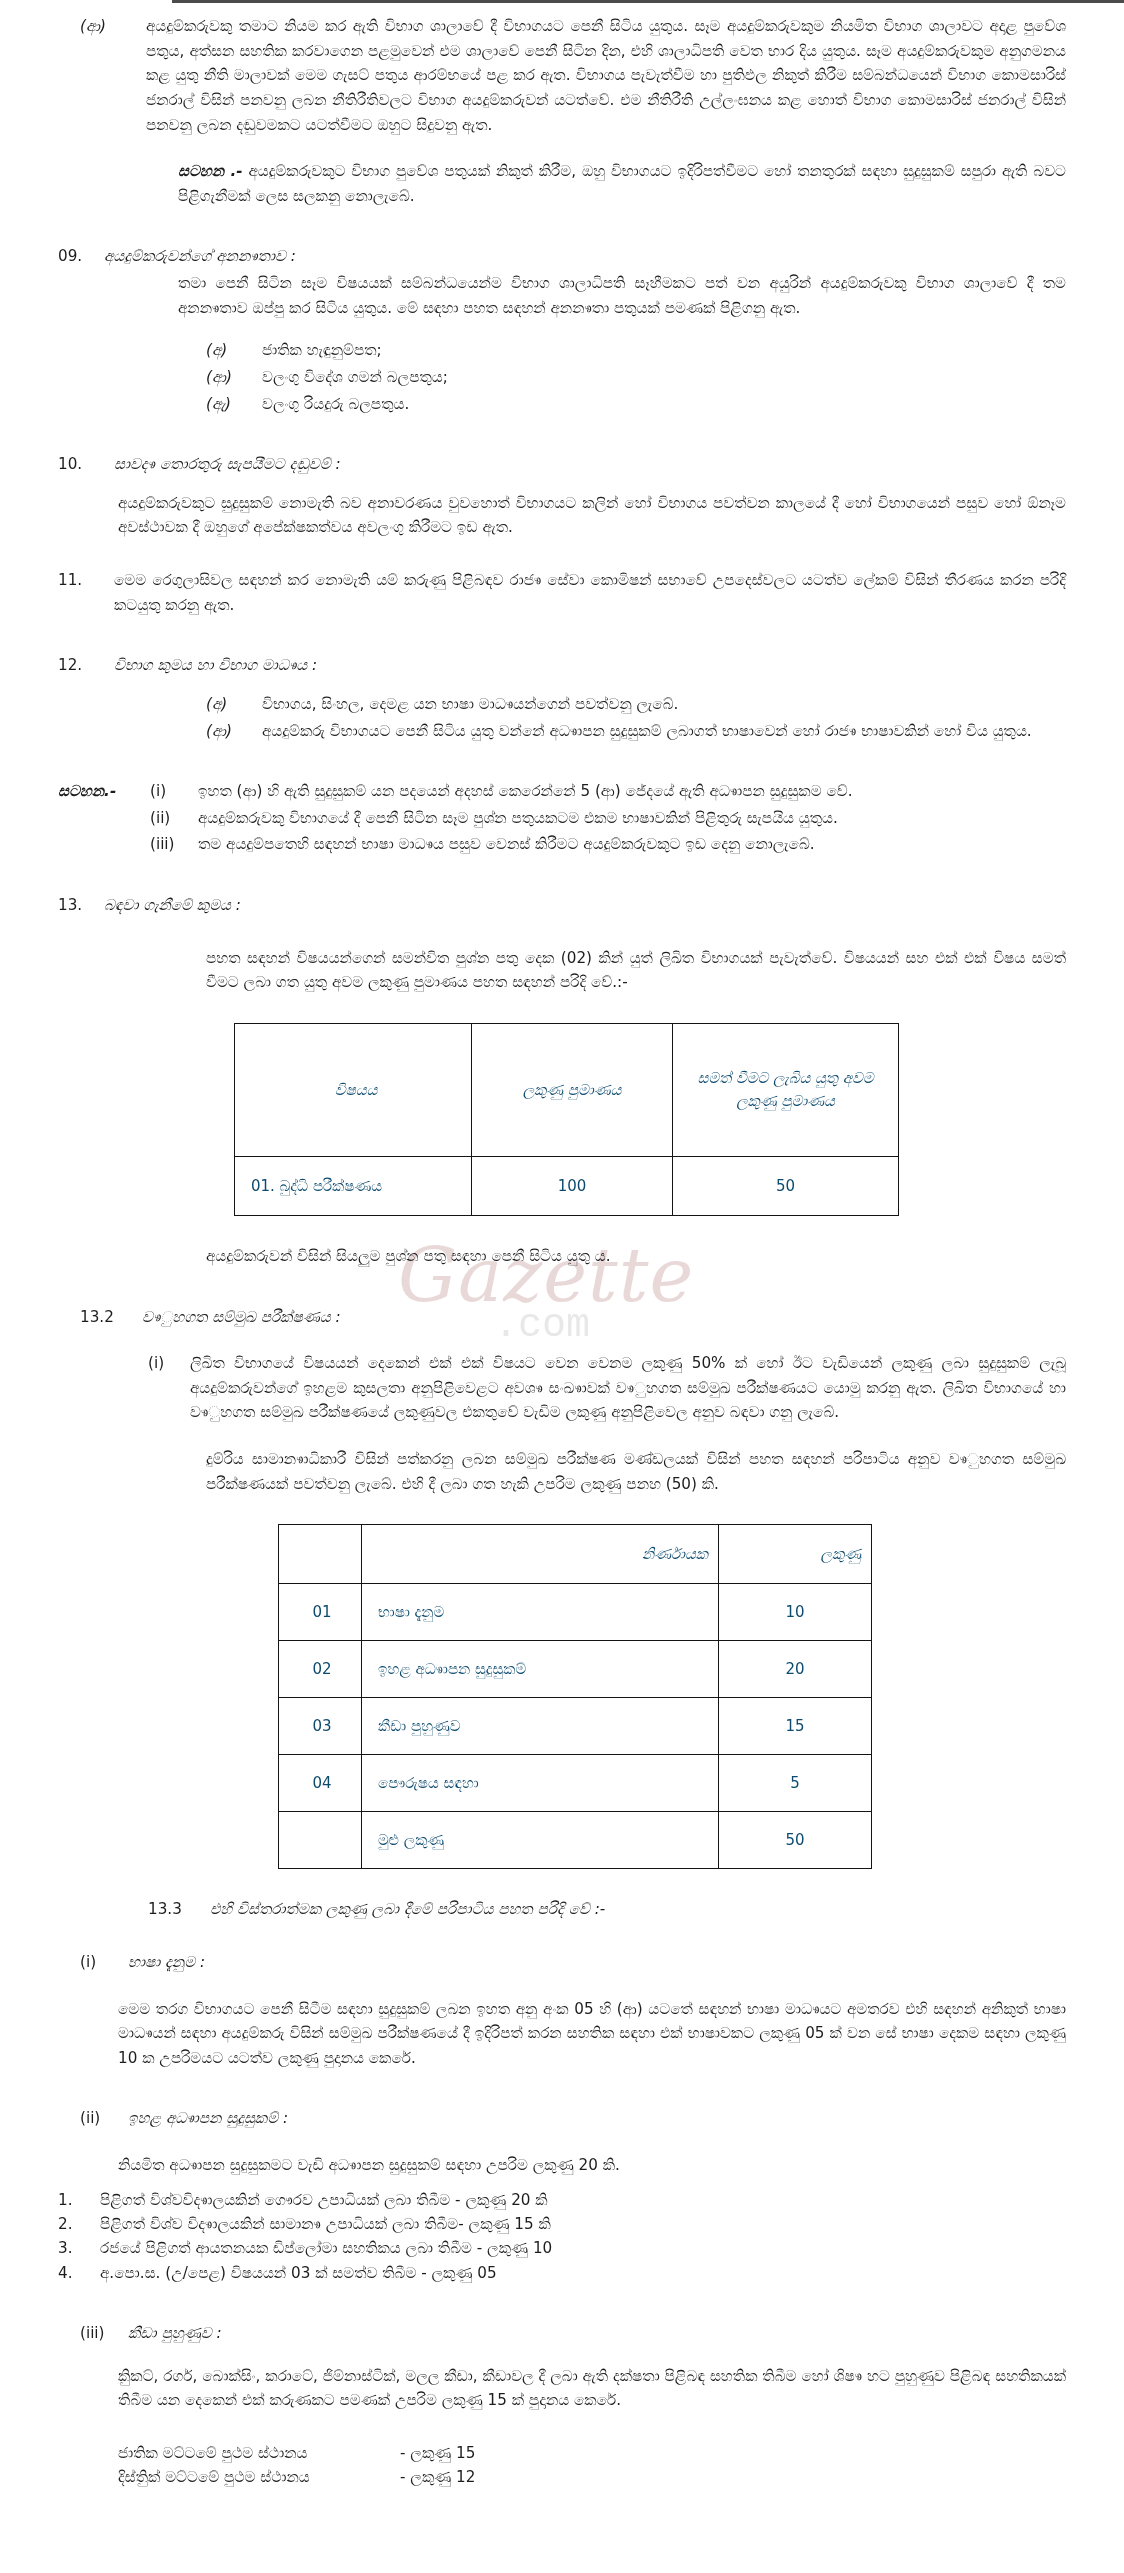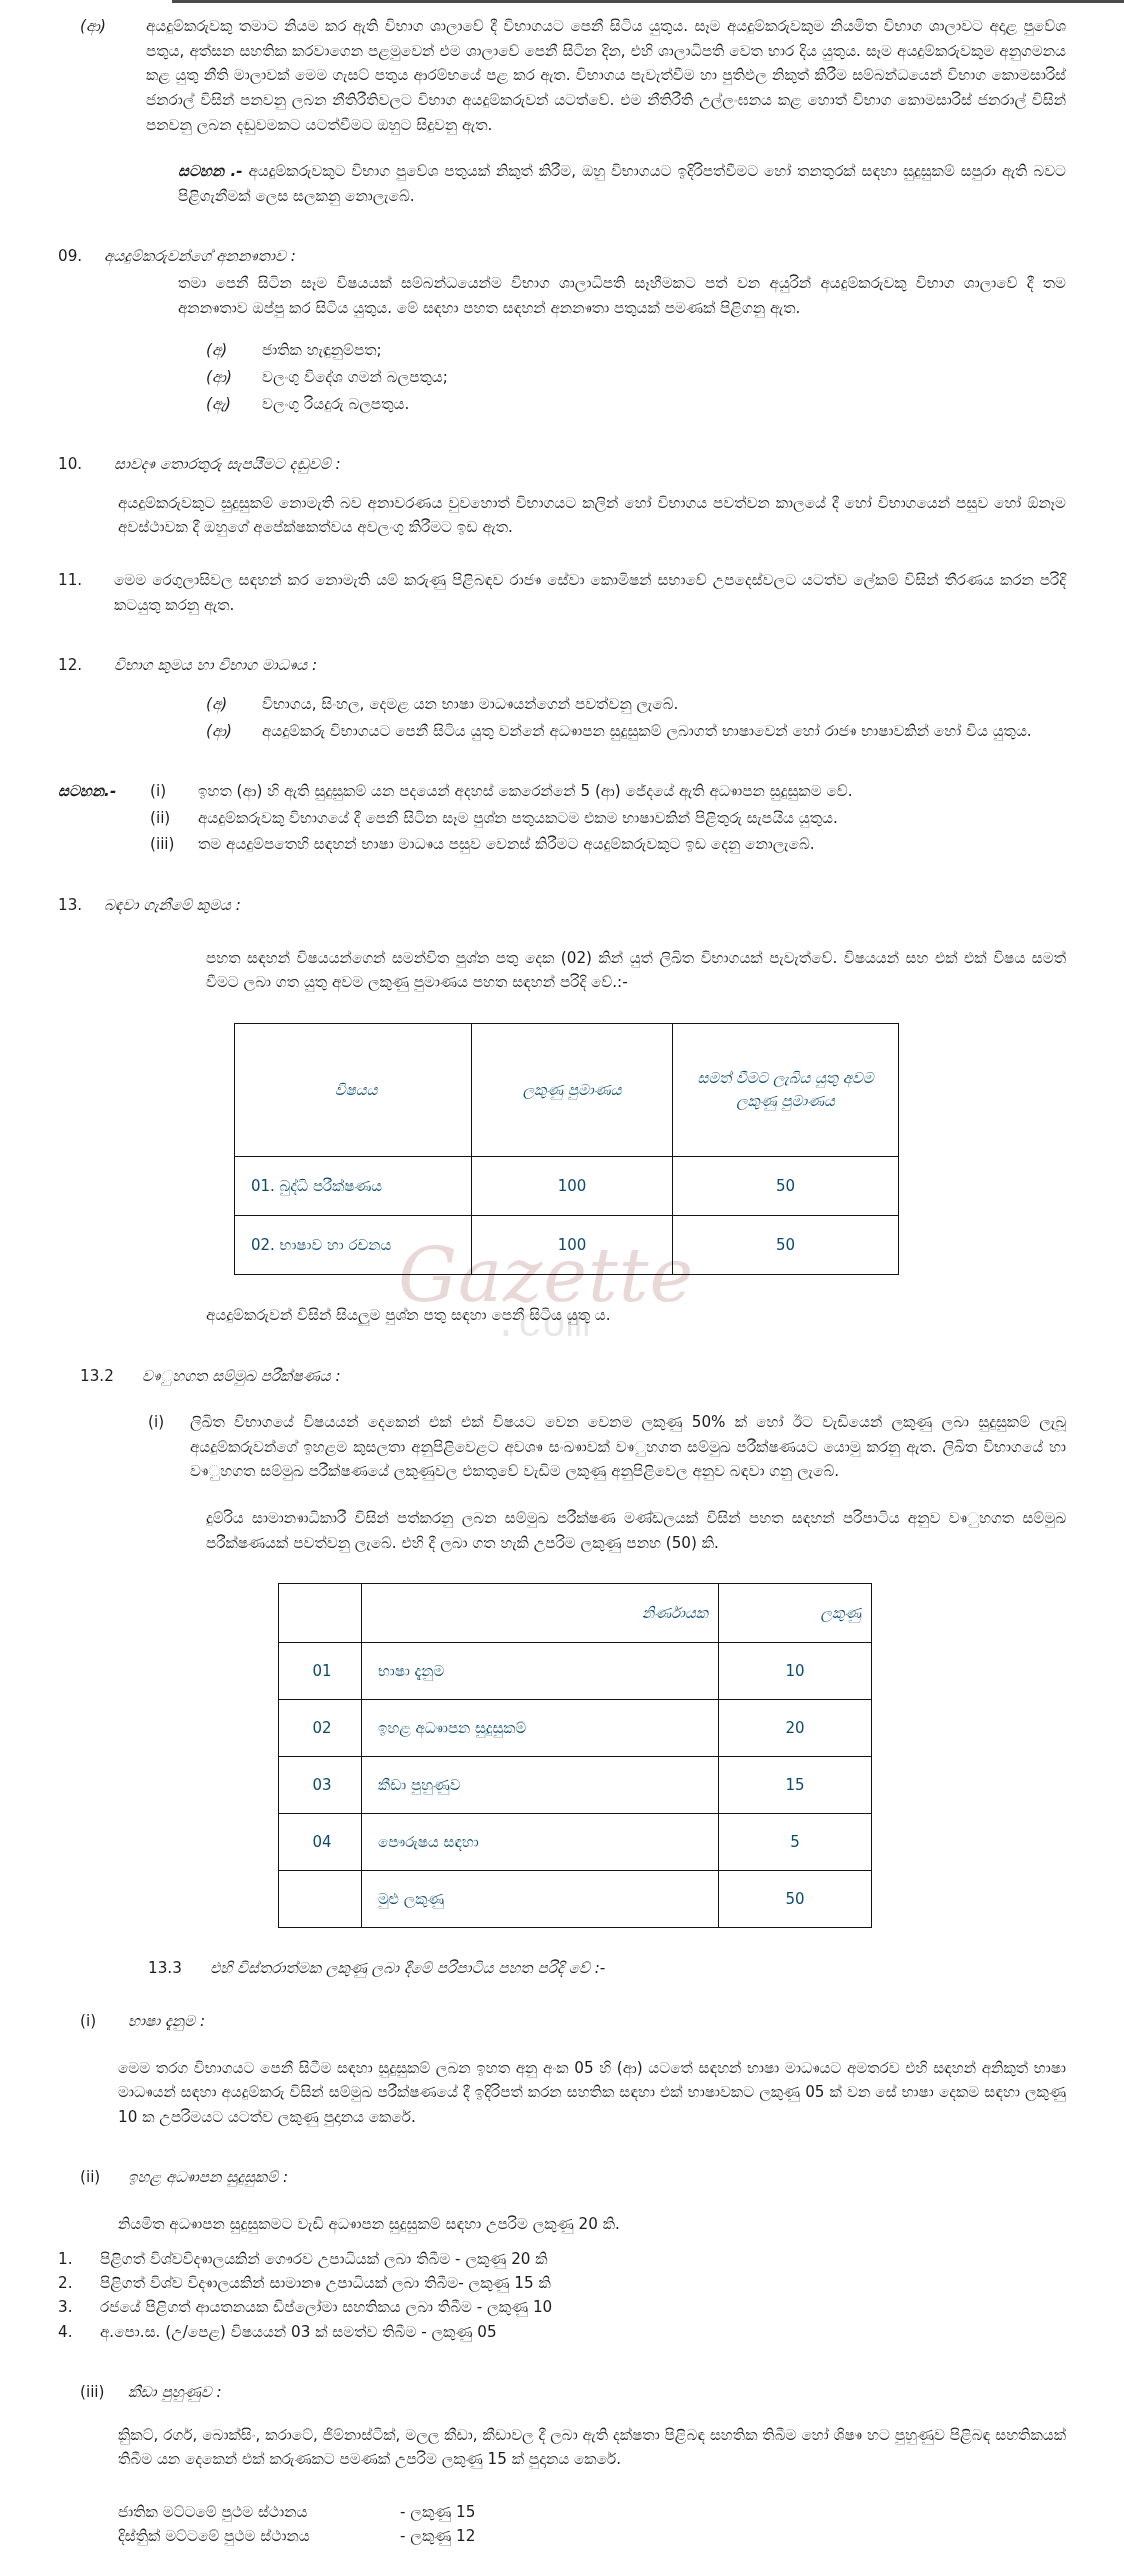--- a/index.html
+++ b/index.html
@@ -285,25 +285,20 @@
       <thead>
         <tr>
           <th class="hd hdcell c-sub">විෂයය</th>
           <th class="hd hdcell c-mk">ලකුණු පුමාණය</th>
           <th class="hd hdcell c-pass">සමත් වීමට ලැබිය යුතු අවම ලකුණු පුමාණය</th>
         </tr>
       </thead>
       <tbody>
         <tr>
           <td class="bodycell c-sub">01. බුද්ධි පරීක්ෂණය</td>
-          <td class="bodycell c-mk">100</td>
-          <td class="bodycell c-pass">50</td>
-        </tr>
-        <tr>
-          <td class="bodycell c-sub">02. භාෂාව හා රචනය</td>
           <td class="bodycell c-mk">100</td>
           <td class="bodycell c-pass">50</td>
         </tr>
       </tbody>
     </table>
 
     <div class="sp-28"></div>
 
     <div class="row ind-5">
       <div class="bd nojust">අයදුම්කරුවන් විසින් සියලුම පුශ්න පතු සඳහා පෙනී සිටිය යුතු ය.</div>

